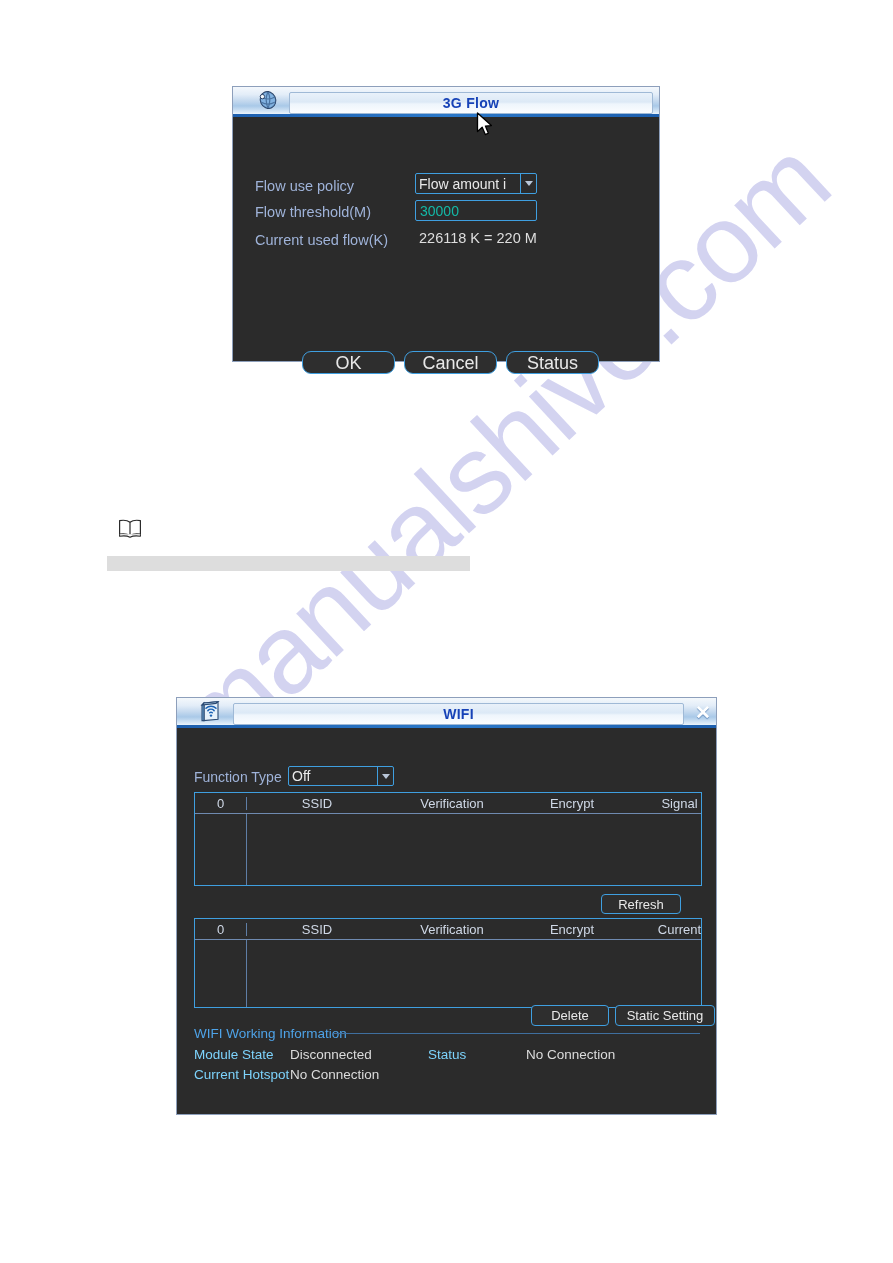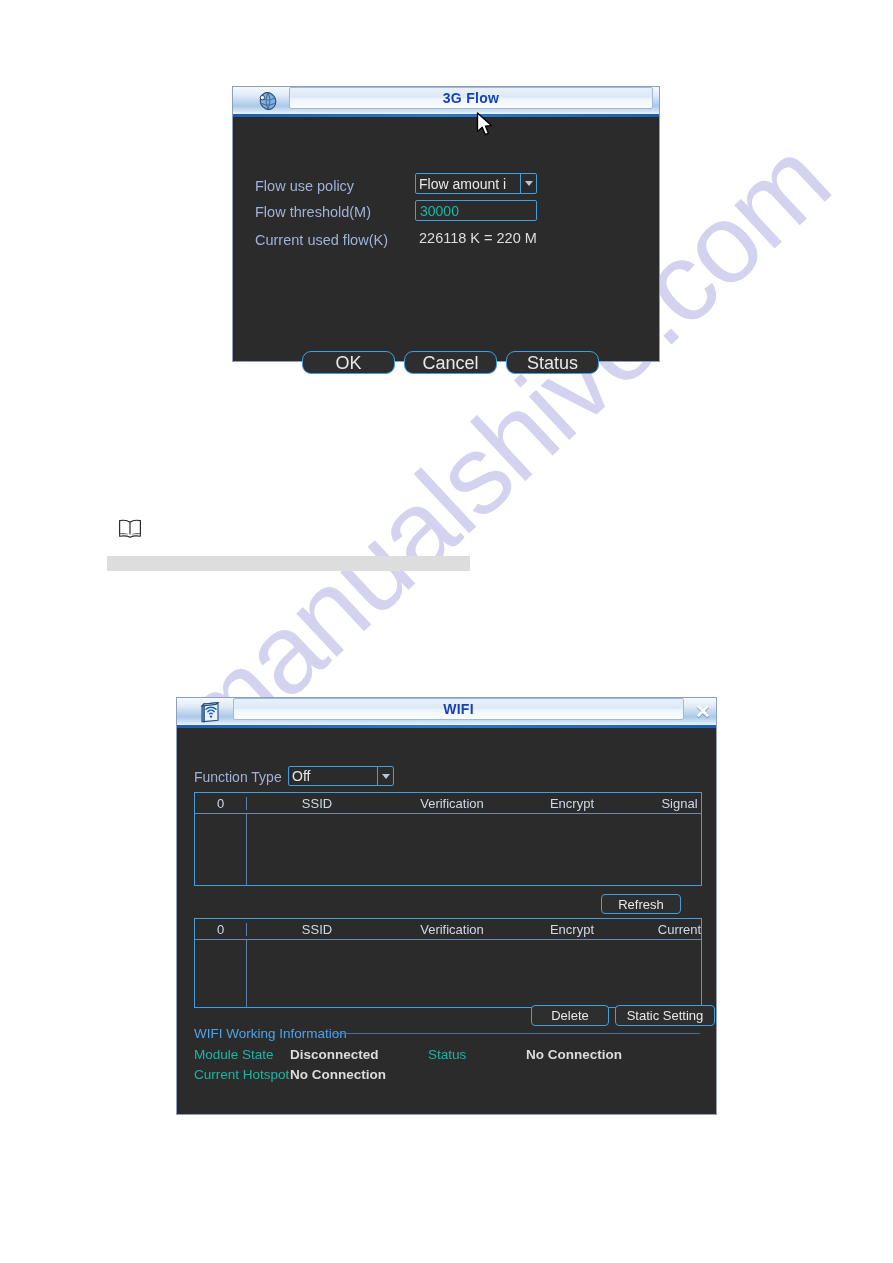--- a/index.html
+++ b/index.html
@@ -56,21 +56,21 @@
     background: linear-gradient(to bottom,
                 #f4f8fc 0%,
                 #e3edf8 28%,
                 #c3d8ee 52%,
                 #a9c9e8 70%,
                 #cfe2f4 88%,
                 #eaf3fb 100%);
     border-bottom: 3px solid #1a63b4;
     box-sizing: border-box;
     display: flex;
-    align-items: flex-start;
+    align-items: flex-end;
     padding-left: 17px;
   }
   .dlg-titlebar::after {
     content: "";
     position: absolute;
     left: 0; right: 0; bottom: -3px;
     height: 3px;
     background: linear-gradient(to right, #1d5fae, #2b78c8, #1d5fae);
   }
   .dlg-icon {
@@ -347,29 +347,28 @@
     height: 1px;
     background: #3f6f9f;
   }
   .wifi-info-row {
     position: absolute;
     display: flex;
     align-items: center;
     white-space: nowrap;
   }
   .wifi-info-key {
-    color: #14b8a6;
+    color: #7dd3fc;
     font-size: 13.5px;
     line-height: 1;
   }
   .wifi-info-val {
     color: #dcdcdc;
     font-size: 13.5px;
     line-height: 1;
-    font-weight: bold;
   }
   #wifi-row-module  { left: 17px; top: 320px; }
   #wifi-row-hotspot { left: 17px; top: 340px; }
   #wifi-module-key  { width: 96px; }
   #wifi-module-val  { width: 138px; }
   #wifi-status-key  { width: 98px; }
   #wifi-hotspot-key { width: 96px; }
 </style>
 </head>
 <body>

